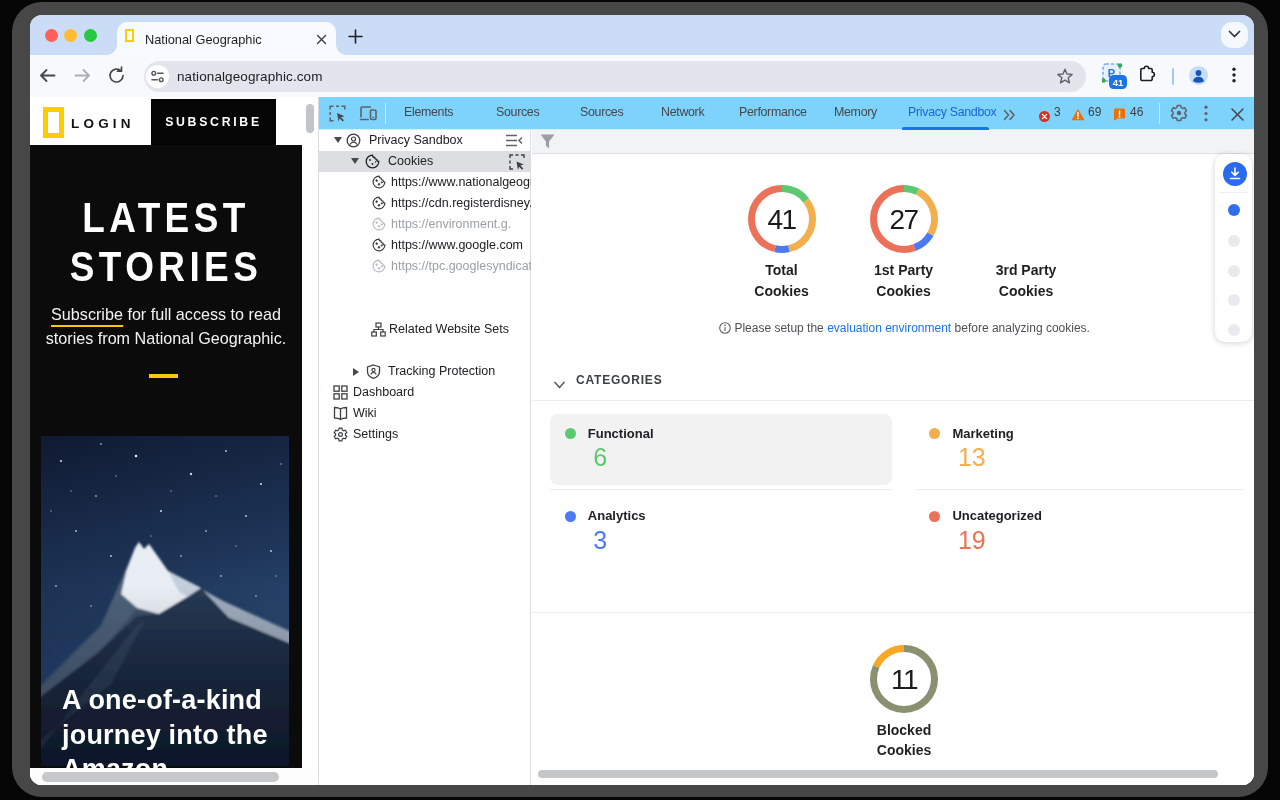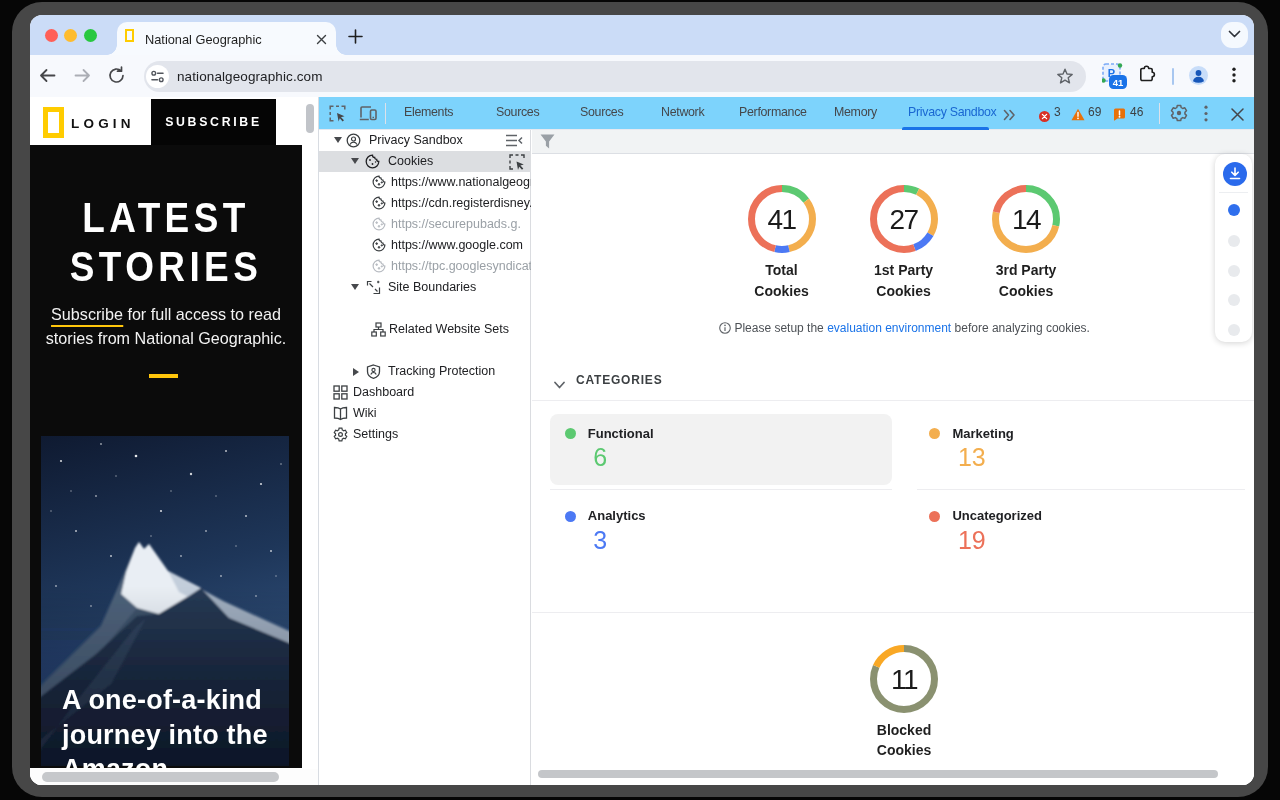--- a/index.html
+++ b/index.html
@@ -359,45 +359,34 @@
         <div class="trow" style="top:63px">
             <svg class="ticon ck" style="left:53px" width="14" height="14" viewBox="0 0 15 15">
               <use href="#cksym" stroke="#3c4043" fill="#3c4043"></use>
             </svg>
             <span class="lbl" style="left:72px">https://cdn.registerdisney.go.com</span>
           </div>
         <div class="trow gray" style="top:84px">
             <svg class="ticon ckg" style="left:53px" width="14" height="14" viewBox="0 0 15 15">
               <use href="#cksym" stroke="#b8bcc2" fill="#b8bcc2"></use>
             </svg>
-            <span class="lbl" style="left:72px">https://securepubads.g.</span>
+            <span class="lbl" style="left:72px">https://environment.g.</span>
           </div>
         <div class="trow" style="top:105px">
             <svg class="ticon ck" style="left:53px" width="14" height="14" viewBox="0 0 15 15">
               <use href="#cksym" stroke="#3c4043" fill="#3c4043"></use>
             </svg>
             <span class="lbl" style="left:72px">https://www.google.com</span>
           </div>
         <div class="trow gray" style="top:126px">
             <svg class="ticon ckg" style="left:53px" width="14" height="14" viewBox="0 0 15 15">
               <use href="#cksym" stroke="#b8bcc2" fill="#b8bcc2"></use>
             </svg>
             <span class="lbl" style="left:72px">https://tpc.googlesyndication.com</span>
           </div>
-        <div class="trow" style="top:147px">
-          <div class="arrow arr-d" style="left:32px"></div>
-          <svg class="ticon" style="left:47px" width="15" height="15" viewBox="0 0 15 15">
-              <g stroke="#3c4043" stroke-width="1.2" fill="none">
-                <path d="M3.5 3.5 L7 7 M11.5 11.5 L9 9"></path>
-                <path d="M1.5 5.5 V1.5 H5.5 M13.5 7.5 V13.5 H7.5"></path>
-                <path d="M11 2 h2.5 M12.2 0.8 v2.5" stroke-width="1.1"></path>
-              </g>
-            </svg>
-          <span class="lbl" style="left:69px">Site Boundaries</span>
-        </div>
         <div class="trow" style="top:189px">
             <svg class="ticon" style="left:52px" width="15" height="15" viewBox="0 0 15 15">
               <g stroke="#3c4043" stroke-width="1.2" fill="none">
                 <rect x="5" y="1" width="5" height="4"></rect>
                 <rect x="0.8" y="10" width="4.5" height="4"></rect>
                 <rect x="9.7" y="10" width="4.5" height="4"></rect>
                 <path d="M7.5 5 V7.5 M3 10 V7.5 H12 V10"></path>
               </g>
             </svg>
             <span class="lbl" style="left:70px">Related Website Sets</span>
@@ -456,30 +445,20 @@
         <div class="donut" style="left:337.6px;top:54.5px">
           <svg width="68" height="68">
               <g transform="rotate(-90 34 34)" fill="none" stroke-width="7">
             <circle cx="34" cy="34" r="30.5" pathLength="100" stroke="#5CC971" stroke-dasharray="7.41 92.59" stroke-dashoffset="0"></circle>
             <circle cx="34" cy="34" r="30.5" pathLength="100" stroke="#F3AE4E" stroke-dasharray="25.93 74.07" stroke-dashoffset="-7.41"></circle>
             <circle cx="34" cy="34" r="30.5" pathLength="100" stroke="#4C79F4" stroke-dasharray="11.11 88.89" stroke-dashoffset="-33.33"></circle>
             <circle cx="34" cy="34" r="30.5" pathLength="100" stroke="#EC7159" stroke-dasharray="55.56 44.44" stroke-dashoffset="-44.44"></circle>
           </g>
             </svg>
           <div class="num">27</div>
-        </div>
-        <div class="donut" style="left:460px;top:54.5px">
-          <svg width="68" height="68">
-              <g transform="rotate(-90 34 34)" fill="none" stroke-width="7">
-            <circle cx="34" cy="34" r="30.5" pathLength="100" stroke="#5CC971" stroke-dasharray="28.57 71.43" stroke-dashoffset="0"></circle>
-            <circle cx="34" cy="34" r="30.5" pathLength="100" stroke="#F3AE4E" stroke-dasharray="50 50" stroke-dashoffset="-28.57"></circle>
-            <circle cx="34" cy="34" r="30.5" pathLength="100" stroke="#EC7159" stroke-dasharray="21.43 78.57" stroke-dashoffset="-78.57"></circle>
-          </g>
-            </svg>
-          <div class="num">14</div>
         </div>
         <div class="dlabel" style="left:189.5px;top:130.2px;width:120px">Total<br>Cookies</div>
         <div class="dlabel" style="left:311.6px;top:130.2px;width:120px">1st Party<br>Cookies</div>
         <div class="dlabel" style="left:434px;top:130.2px;width:120px">3rd Party<br>Cookies</div>
         <div class="inforow"><svg style="vertical-align:-2px" width="12" height="12" viewBox="0 0 12 12">
               <circle cx="6" cy="6" r="5.3" fill="none" stroke="#5f6368" stroke-width="1.1"></circle>
               <path d="M6 5.2 V9" stroke="#5f6368" stroke-width="1.2"></path>
               <circle cx="6" cy="3.4" r="0.8" fill="#5f6368"></circle>
             </svg> Please setup the <a>evaluation environment</a> before analyzing cookies.</div>
         <div style="position:absolute;left:22px;top:245px"><svg width="11" height="8" viewBox="0 0 11 8">

